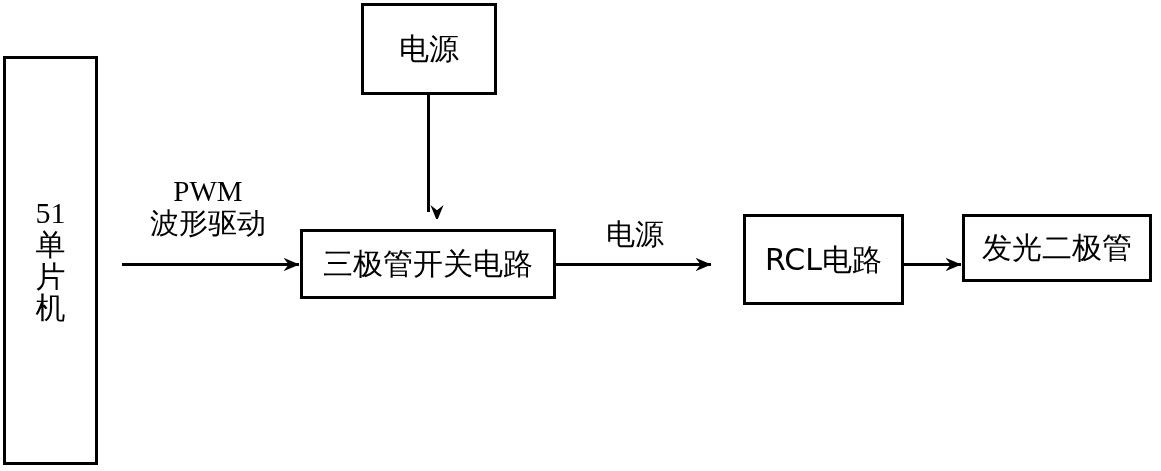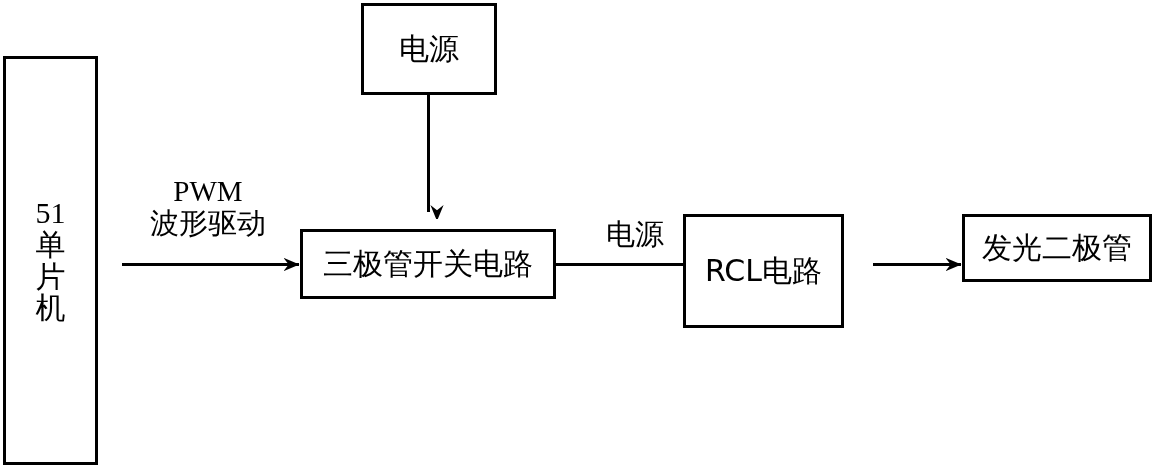--- a/index.html
+++ b/index.html
@@ -64,24 +64,24 @@
     height: 92px;
   }
   #box-switch {
     left: 300px;
     top: 213px;
     width: 256px;
     height: 70px;
     margin-top: 16px;
   }
   #box-rcl {
-    left: 683px;
+    left: 743px;
     top: 214px;
     width: 161px;
-    height: 114px;
+    height: 91px;
   }
   #box-led {
     left: 962px;
     top: 214px;
     width: 190px;
     height: 68px;
   }
 
   
   .edge-label {

